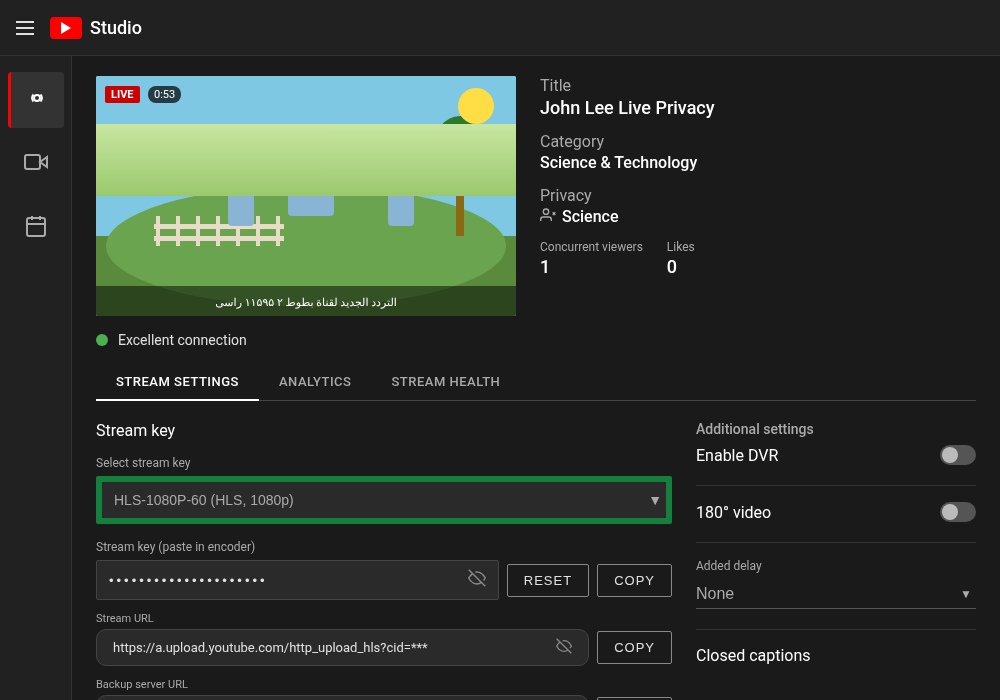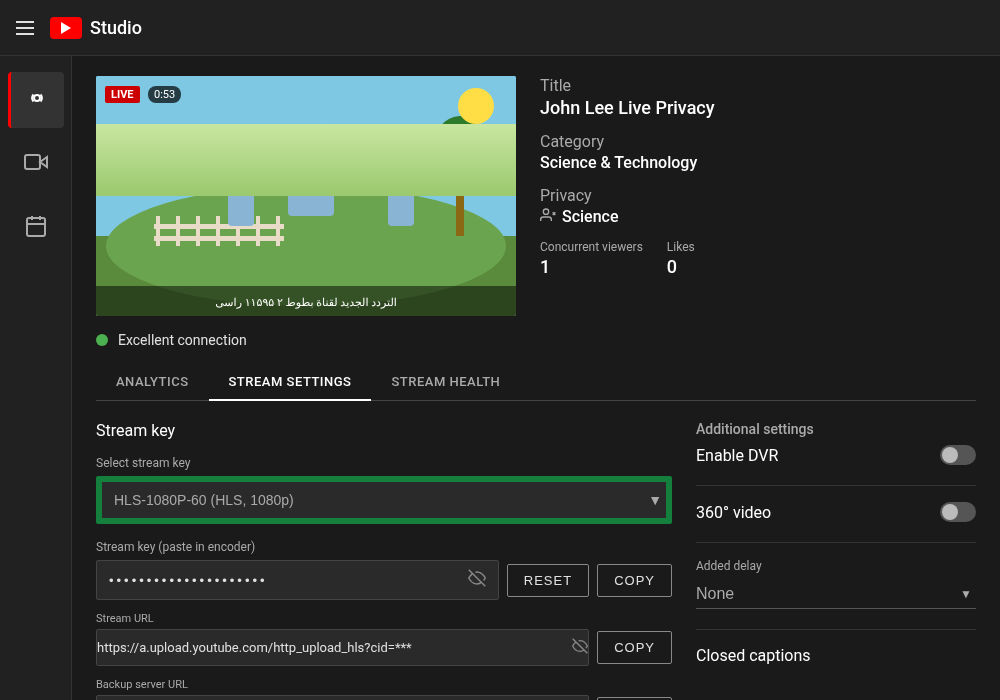--- a/index.html
+++ b/index.html
@@ -283,22 +283,22 @@
     }
     .input-field.masked {
       letter-spacing: 3px;
     }
     .eye-icon {
       color: #888; cursor: pointer; font-size: 16px;
     }
     .url-field {
       background: #2a2a2a;
       border: 1px solid #444;
-      border-radius: 2px;
-      padding: 8px 0;
+      border-radius: 10px;
+      padding: 8px 16px;
       flex: 1;
       display: flex; align-items: center; justify-content: space-between;
     }
     .url-text {
       font-size: 13px; color: #e0e0e0;
     }
     .masked-icon {
       color: #888; font-size: 14px;
     }
 
@@ -526,22 +526,22 @@
       </div>
     </div>
   </div>
 
   <div class="connection-status">
     <div class="connection-dot"></div>
     <span class="connection-text">Excellent connection</span>
   </div>
 
   <div class="tabs">
+    <div class="tab active">STREAM SETTINGS</div>
     <div class="tab">ANALYTICS</div>
-    <div class="tab active">STREAM SETTINGS</div>
     <div class="tab">STREAM HEALTH</div>
   </div>
 
   <div class="two-col">
 
     <div class="left-col">
       <div class="section-title">Stream key</div>
 
       <div class="field-label">Select stream key</div>
       <div class="select-wrapper">
@@ -608,21 +608,21 @@
       
       <div class="setting-row">
         <span class="setting-label">Enable DVR</span>
         <div class="toggle"></div>
       </div>
 
       <hr class="divider">
 
       
       <div class="setting-row">
-        <span class="setting-label">360° video</span>
+        <span class="setting-label">180° video</span>
         <div class="toggle"></div>
       </div>
 
       <hr class="divider">
 
       
       <div class="delay-label">Added delay</div>
       <div class="delay-select-wrapper">
         <select class="delay-select">
           <option>None</option>

